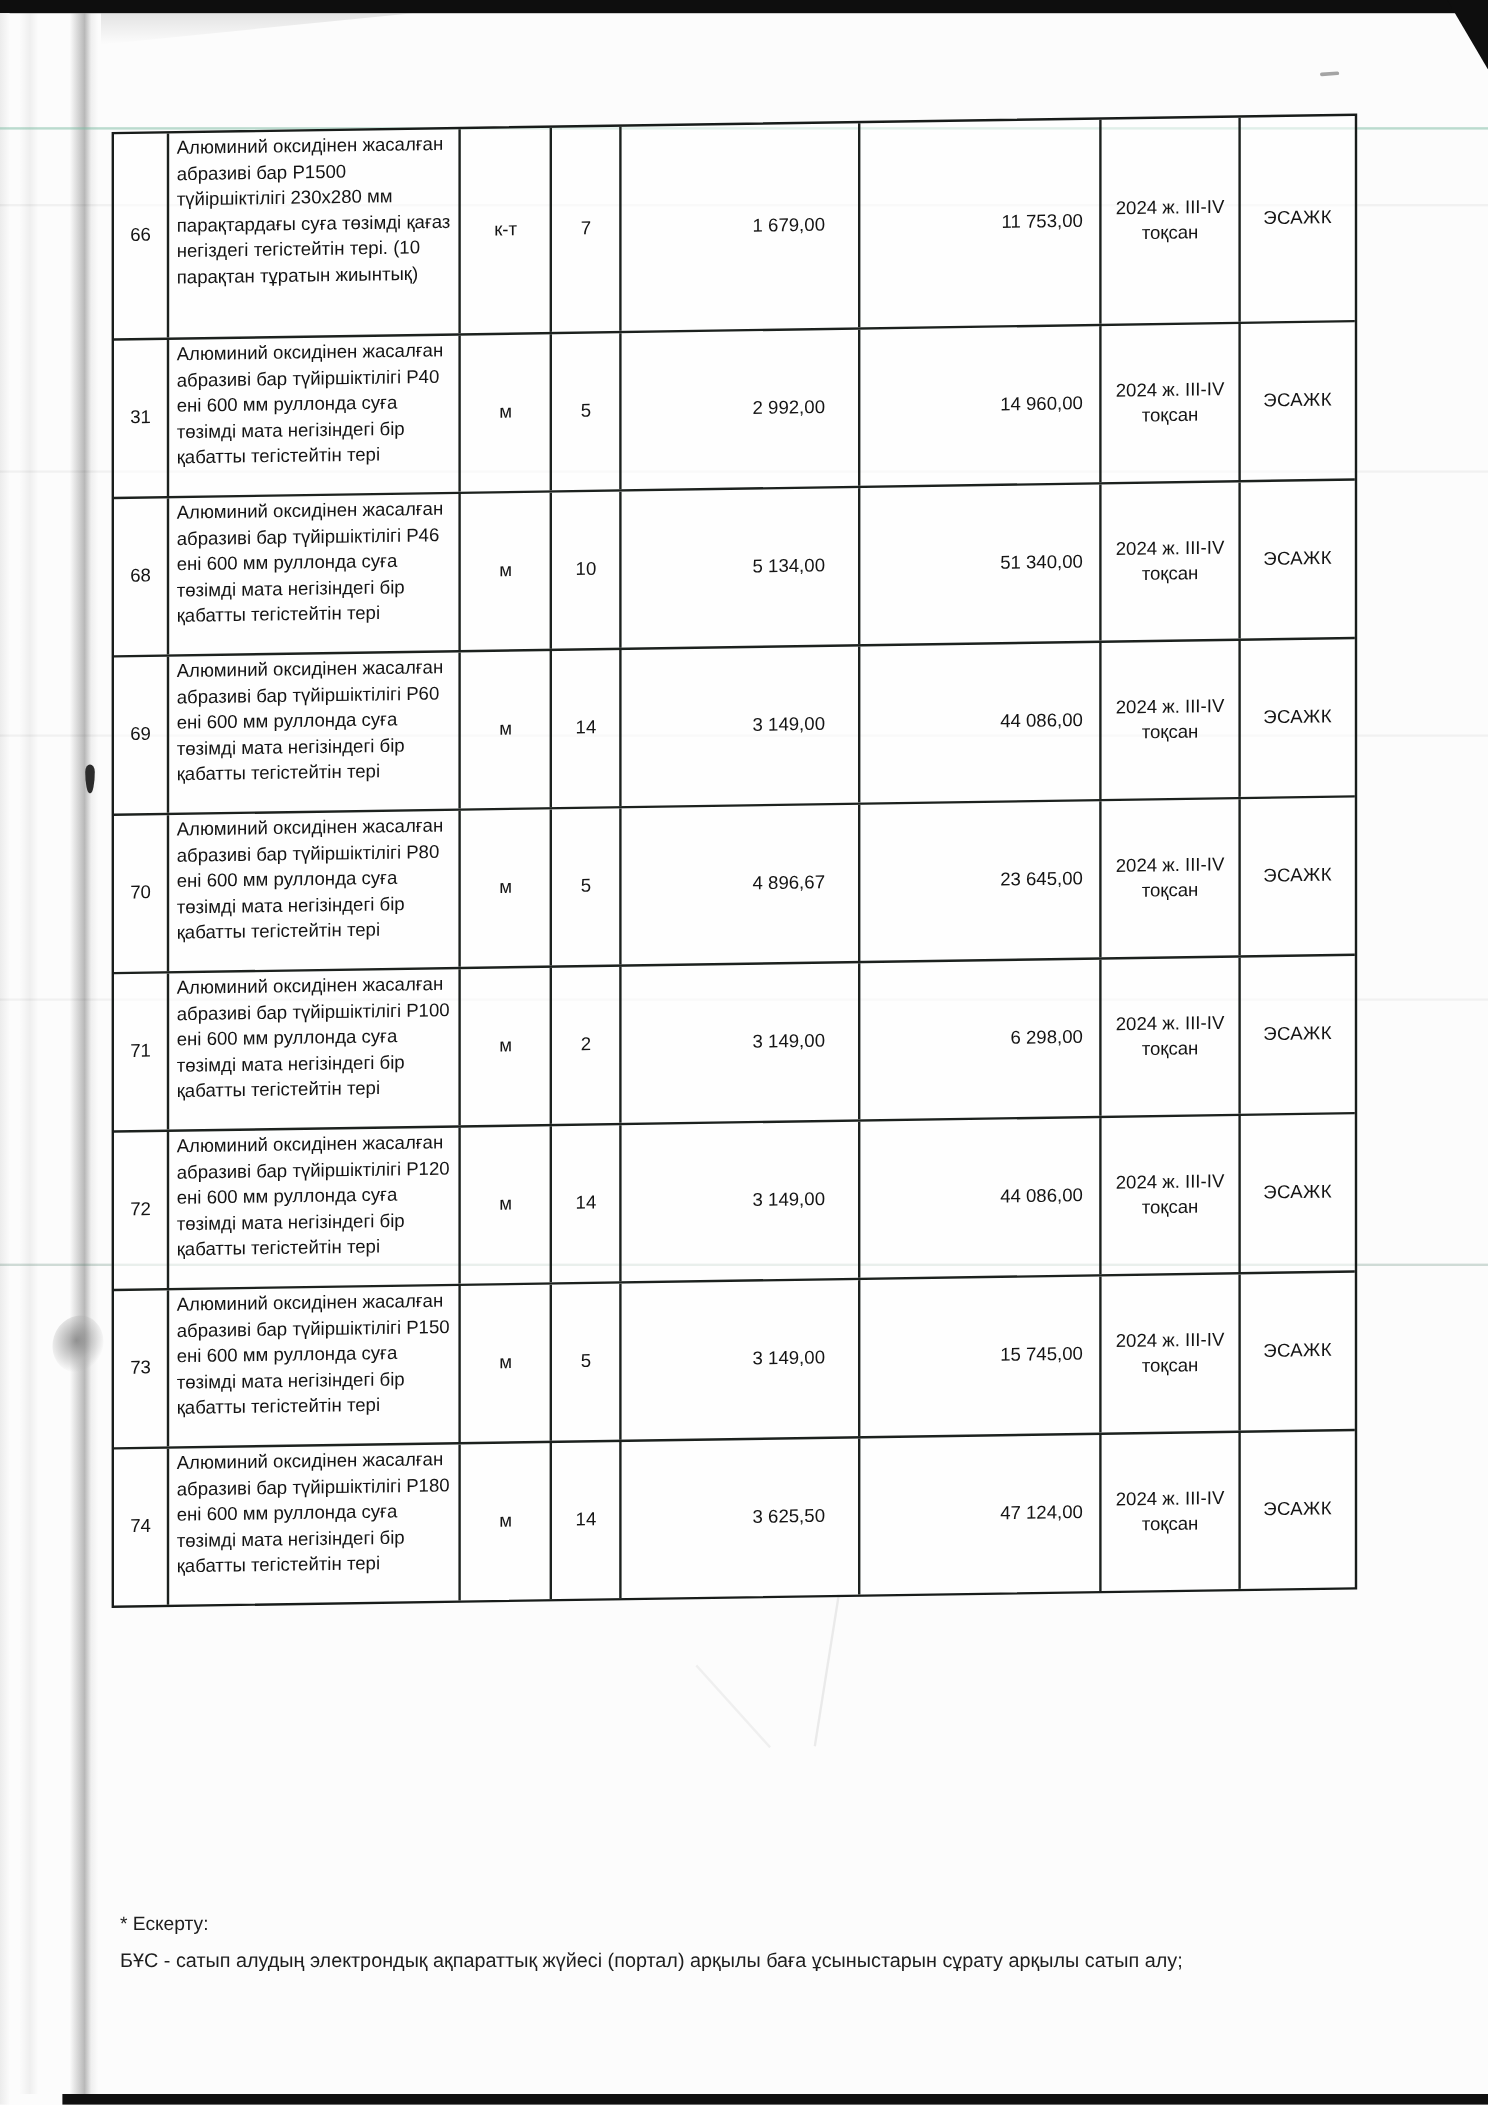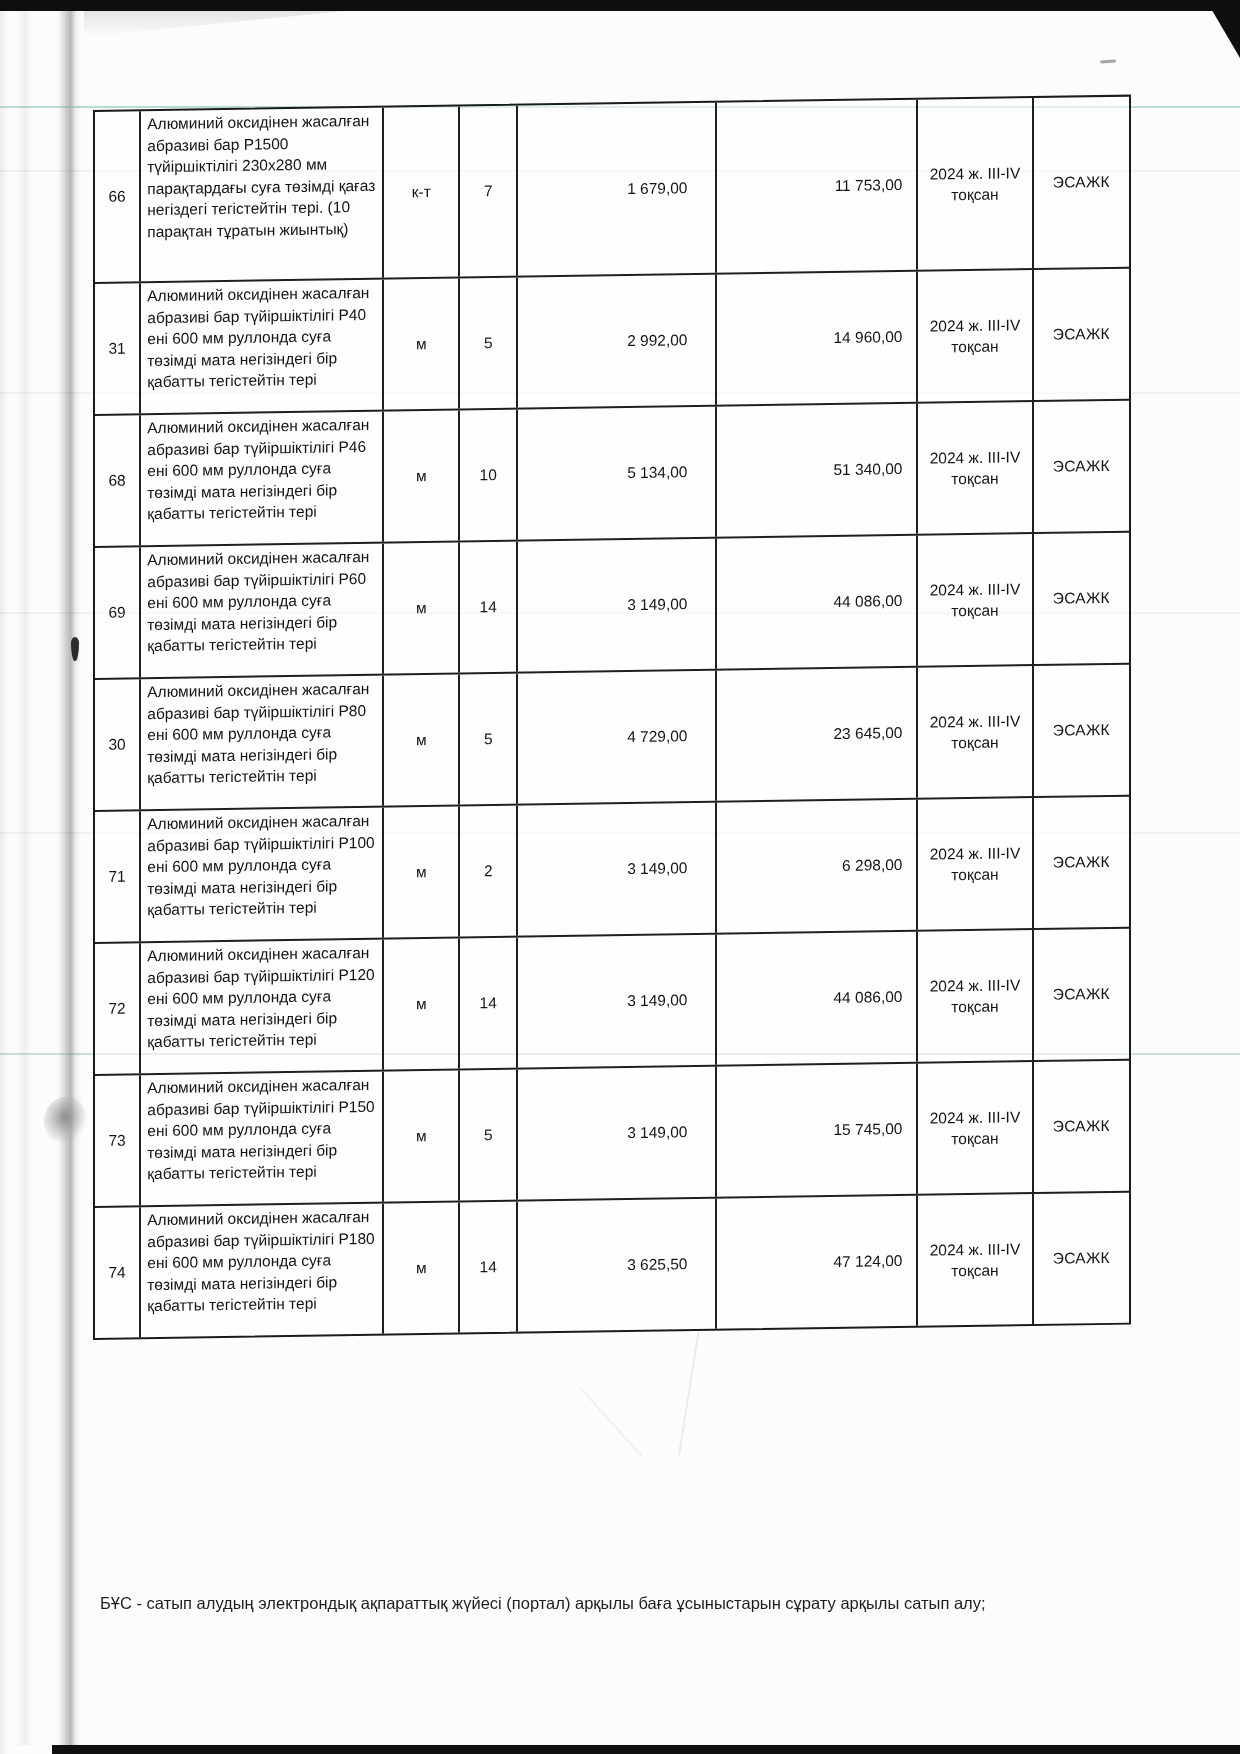--- a/index.html
+++ b/index.html
@@ -193,33 +193,33 @@
     <div class="cell c-period">
       <span class="period-text">2024 ж. III-IV тоқсан</span>
     </div>
     <div class="cell c-method last">
       <span>ЭСАЖК</span>
     </div>
   </div>
 
   <div class="trow" style="height: 130px;">
     <div class="cell c-num">
-      <span>30</span>
+      <span>70</span>
     </div>
     <div class="cell c-desc">
       <span>Алюминий оксидінен жасалған абразиві бар түйіршіктілігі P80 ені 600 мм руллонда суға төзімді мата негізіндегі бір қабатты тегістейтін тері</span>
     </div>
     <div class="cell c-unit">
       <span>м</span>
     </div>
     <div class="cell c-qty">
       <span>5</span>
     </div>
     <div class="cell c-price">
-      <span>4 729,00</span>
+      <span>4 896,67</span>
     </div>
     <div class="cell c-total">
       <span>23 645,00</span>
     </div>
     <div class="cell c-period">
       <span class="period-text">2024 ж. III-IV тоқсан</span>
     </div>
     <div class="cell c-method last">
       <span>ЭСАЖК</span>
     </div>
@@ -328,14 +328,15 @@
     <div class="cell c-period">
       <span class="period-text">2024 ж. III-IV тоқсан</span>
     </div>
     <div class="cell c-method last">
       <span>ЭСАЖК</span>
     </div>
   </div>
 </div>
 
 <div class="footnotes">
+  <div class="fhead">* Ескерту:</div>
   <div>БҰС - сатып алудың электрондық ақпараттық жүйесі (портал) арқылы баға ұсыныстарын сұрату арқылы сатып алу;</div>
 </div>
 
 </body></html>

